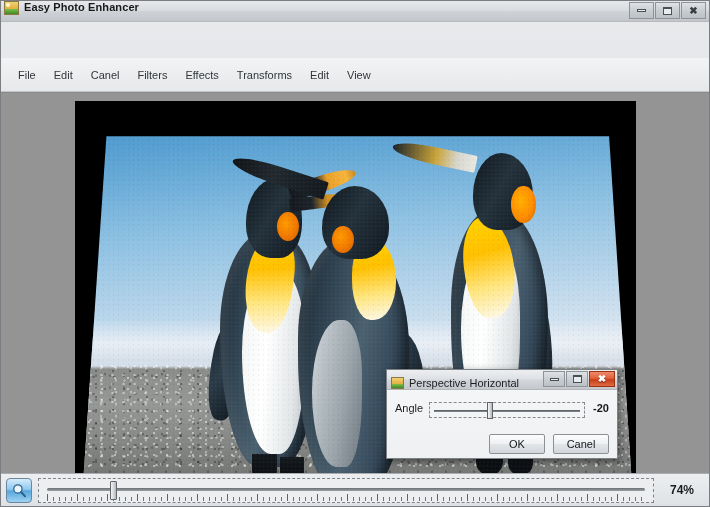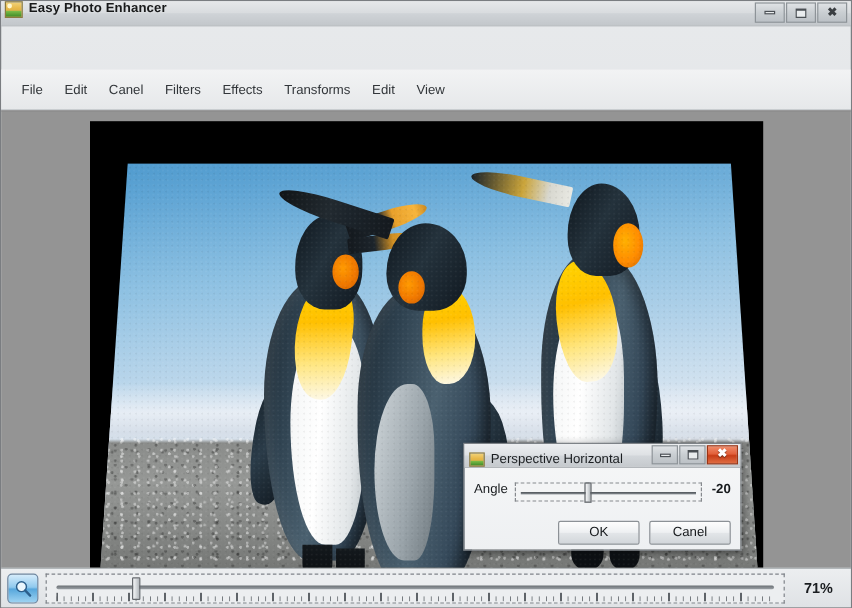--- a/index.html
+++ b/index.html
@@ -352,21 +352,21 @@
   }
   .a-thumb {
     position:absolute; left: 37%; top: -1px;
     width: 6px; height: 17px;
     background: linear-gradient(90deg,#f5f6f7 0%,#dadde0 48%,#aeb3b7 100%);
     border: 1px solid #5e6267;
   }
   #angle-value { font-size: 11px; font-weight: bold; color:#15181b; width: 24px; flex:none; text-align:right; }
   #dlg-buttons { position:absolute; right: 8px; bottom: 4px; display:flex; gap: 8px; }
   .dlg-push {
-    width: 68px; height: 20px;
+    width: 56px; height: 20px;
     font-size: 11px; color:#15181b;
     background: linear-gradient(180deg,#fdfdfd 0%,#eef0f2 48%,#e2e5e8 52%,#d2d6da 100%);
     border: 1px solid #8c9196;
     border-radius: 2px;
     display:flex; align-items:center; justify-content:center;
     cursor: default;
   }
 </style>
 </head>
 <body>
@@ -489,16 +489,16 @@
       <svg width="15" height="15" viewBox="0 0 16 16" aria-hidden="true">
         <circle cx="6.3" cy="6.3" r="4.4" fill="#eaf6fd" stroke="#2b5f8c" stroke-width="1.3"></circle>
         <line x1="9.6" y1="9.6" x2="14" y2="14.2" stroke="#2b5f8c" stroke-width="2.1" stroke-linecap="round"></line>
       </svg>
     </div>
     <div id="zoom-slider-wrap">
       <div class="z-track"></div>
       <div class="z-ticks"></div>
       <div class="z-thumb" style="left: 11.5%;"></div>
     </div>
-    <div id="zoom-value">71%</div>
+    <div id="zoom-value">74%</div>
   </div>
 
 </div>
 
 </body></html>

